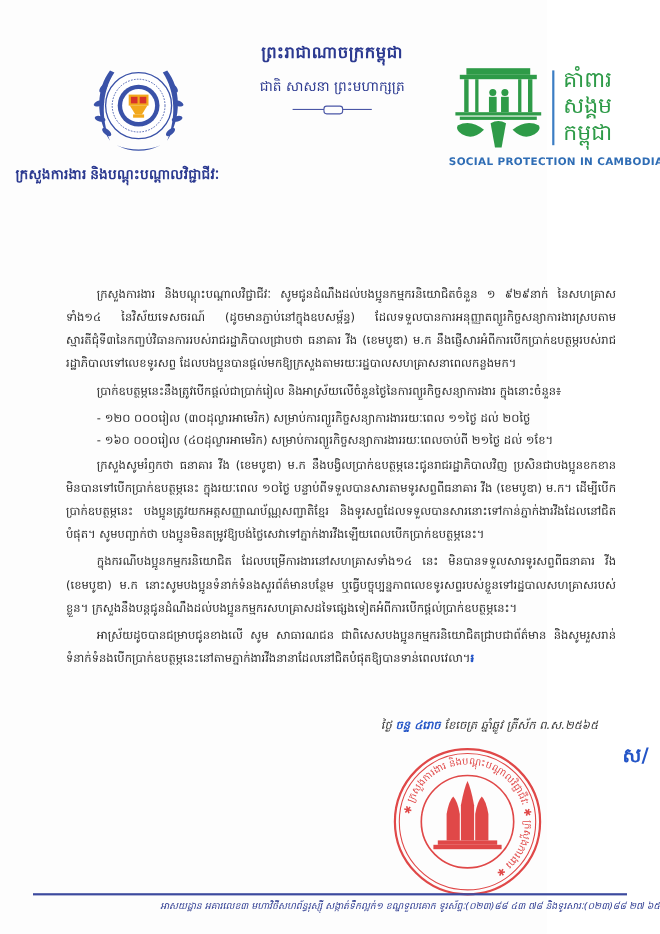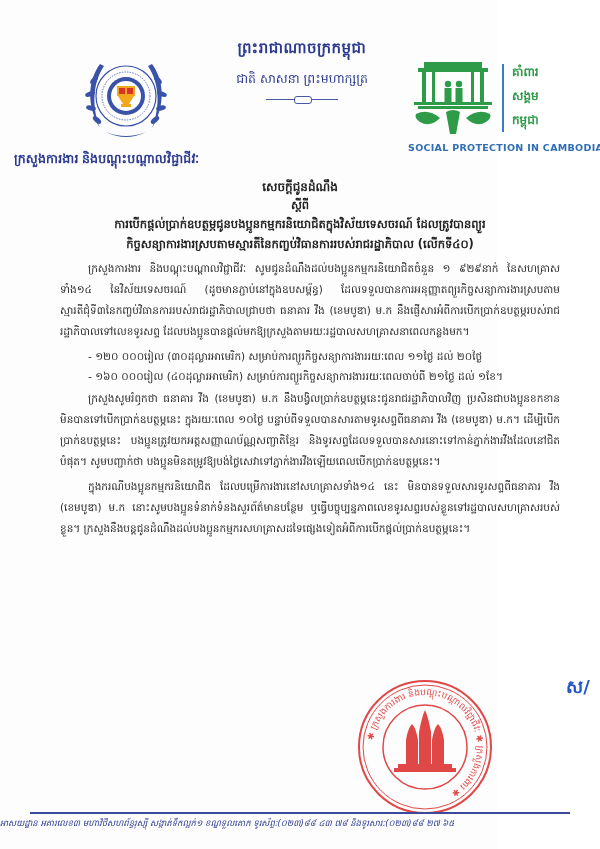--- a/index.html
+++ b/index.html
@@ -17,21 +17,21 @@
     .motto .ornament::after { content: ""; position: absolute; left: 28px; width: 16px; top: 0; height: 6px; border: 1px solid #4a56a6; border-radius: 3px; background: #fdfdfd; }
 
     
     .ministry-logo { position: absolute; left: 78px; top: 50px; width: 96px; height: 96px; }
     .ministry-label { position: absolute; left: 14px; top: 151px; font-size: 12.5px; font-weight: bold; color: #2b3990; letter-spacing: 0.2px; font-family: Liberation Serif, serif; }
 
     
     .sp-logo { position: absolute; left: 404px; top: 58px; width: 190px; height: 110px; }
     .sp-emblem { position: absolute; left: 6px; top: 0; width: 86px; height: 78px; }
     .sp-divider { position: absolute; left: 98px; top: 6px; width: 2px; height: 68px; background: #3b7dc4; }
-    .sp-khmer { position: absolute; left: 108px; top: 2px; width: 78px; color: #2e9b48; font-weight: bold; font-size: 12px; line-height: 24px; }
+    .sp-khmer { position: absolute; left: 108px; top: 2px; width: 78px; color: #2e9b48; font-weight: normal; font-size: 20px; line-height: 24px; }
     .sp-english { position: absolute; left: 4px; top: 84px; font-size: 9.5px; font-weight: bold; color: #2f6db5; letter-spacing: 0.3px; white-space: nowrap; }
 
     
     .title-block { position: absolute; left: 0; top: 178px; width: 600px; text-align: center; color: #222; }
     .title-block .notice { font-size: 12px; font-weight: bold; line-height: 18px; }
     .title-block .about { font-size: 11.5px; font-weight: bold; line-height: 18px; }
     .title-block .subject { font-size: 11.5px; font-weight: bold; line-height: 20px; padding: 0 30px; }
 
     
     .body { position: absolute; left: 60px; top: 258px; width: 500px; font-size: 10.5px; line-height: 21px; color: #2a2a2a; text-align: justify; }
@@ -46,21 +46,21 @@
 
     
     .seal { position: absolute; left: 356px; top: 678px; width: 138px; height: 138px; }
 
     
     .sig-mark { position: absolute; left: 566px; top: 675px; color: #2455c7; font-size: 18px; font-weight: bold; }
     .para-mark { color: #2455c7; font-weight: bold; }
 
     
     .footer-rule { position: absolute; left: 30px; top: 812px; width: 540px; height: 1.5px; background: #3c4a9e; }
-    .footer { position: absolute; left: 0; top: 818px; width: 600px; text-align: left; font-size: 8.5px; font-style: italic; color: #2b3990; }
+    .footer { position: absolute; left: 0; top: 818px; width: 600px; text-align: right; font-size: 8.5px; font-style: italic; color: #2b3990; }
   </style>
 </head>
 <body>
 
 <div class="page">
 
   <div class="ministry-logo">
     <svg width="96" height="96" viewBox="0 0 96 96">
 
       <g fill="#3a52a8">
@@ -122,38 +122,39 @@
     <div class="sp-khmer">
       <div>គាំពារ</div>
       <div>សង្គម</div>
       <div>កម្ពុជា</div>
     </div>
     <div class="sp-english">SOCIAL PROTECTION IN CAMBODIA</div>
   </div>
 
   <div class="ministry-label">ក្រសួងការងារ និងបណ្តុះបណ្តាលវិជ្ជាជីវៈ</div>
 
-  <div class="title-block">
-    <div class="notice">សេចក្តីជូនដំណឹង</div>
-    <div class="about">ស្តីពី</div>
-    <div class="subject">ការបើកផ្តល់ប្រាក់ឧបត្ថម្ភជូនបងប្អូនកម្មករនិយោជិតក្នុងវិស័យទេសចរណ៍ ដែលត្រូវបានព្យួរ</div>
-    <div class="subject">កិច្ចសន្យាការងារស្របតាមស្មារតីនៃកញ្ចប់វិធានការរបស់រាជរដ្ឋាភិបាល (លើកទី៤០)</div>
-  </div>
 
   <div class="body">
     <p>ក្រសួងការងារ និងបណ្តុះបណ្តាលវិជ្ជាជីវៈ សូមជូនដំណឹងដល់បងប្អូនកម្មករនិយោជិតចំនួន ១ ៩២៩នាក់ នៃសហគ្រាសទាំង១៤ នៃវិស័យទេសចរណ៍ (ដូចមានភ្ជាប់នៅក្នុងឧបសម្ព័ន្ធ) ដែលទទួលបានការអនុញ្ញាតព្យួរកិច្ចសន្យាការងារស្របតាមស្មារតីជុំទី៣នៃកញ្ចប់វិធានការរបស់រាជរដ្ឋាភិបាលជ្រាបថា ធនាគារ វីង (ខេមបូឌា) ម.ក នឹងផ្ញើសារអំពីការបើកប្រាក់ឧបត្ថម្ភរបស់រាជរដ្ឋាភិបាលទៅលេខទូរសព្ទ ដែលបងប្អូនបានផ្តល់មកឱ្យក្រសួងតាមរយៈរដ្ឋបាលសហគ្រាសនាពេលកន្លងមក។</p>
+    <p>ប្រាក់ឧបត្ថម្ភនេះនឹងត្រូវបើកផ្តល់ជាប្រាក់រៀល និងអាស្រ័យលើចំនួនថ្ងៃនៃការព្យួរកិច្ចសន្យាការងារ ក្នុងនោះចំនួន៖</p>
     <ul>
       <li>១២០ ០០០រៀល (៣០ដុល្លារអាមេរិក) សម្រាប់ការព្យួរកិច្ចសន្យាការងាររយៈពេល ១១ថ្ងៃ ដល់ ២០ថ្ងៃ</li>
       <li>១៦០ ០០០រៀល (៤០ដុល្លារអាមេរិក) សម្រាប់ការព្យួរកិច្ចសន្យាការងាររយៈពេលចាប់ពី ២១ថ្ងៃ ដល់ ១ខែ។</li>
     </ul>
     <p>ក្រសួងសូមរំឭកថា ធនាគារ វីង (ខេមបូឌា) ម.ក នឹងបង្វិលប្រាក់ឧបត្ថម្ភនេះជូនរាជរដ្ឋាភិបាលវិញ ប្រសិនជាបងប្អូនខកខាន មិនបានទៅបើកប្រាក់ឧបត្ថម្ភនេះ ក្នុងរយៈពេល ១០ថ្ងៃ បន្ទាប់ពីទទួលបានសារតាមទូរសព្ទពីធនាគារ វីង (ខេមបូឌា) ម.ក។ ដើម្បីបើកប្រាក់ឧបត្ថម្ភនេះ បងប្អូនត្រូវយកអត្តសញ្ញាណប័ណ្ណសញ្ជាតិខ្មែរ និងទូរសព្ទដែលទទួលបានសារនោះទៅកាន់ភ្នាក់ងារវីងដែលនៅជិតបំផុត។ សូមបញ្ជាក់ថា បងប្អូនមិនតម្រូវឱ្យបង់ថ្លៃសេវាទៅភ្នាក់ងារវីងឡើយពេលបើកប្រាក់ឧបត្ថម្ភនេះ។</p>
     <p>ក្នុងករណីបងប្អូនកម្មករនិយោជិត ដែលបម្រើការងារនៅសហគ្រាសទាំង១៤ នេះ មិនបានទទួលសារទូរសព្ទពីធនាគារ វីង (ខេមបូឌា) ម.ក នោះសូមបងប្អូនទំនាក់ទំនងសួរព័ត៌មានបន្ថែម ឬធ្វើបច្ចុប្បន្នភាពលេខទូរសព្ទរបស់ខ្លួនទៅរដ្ឋបាលសហគ្រាសរបស់ខ្លួន។ ក្រសួងនឹងបន្តជូនដំណឹងដល់បងប្អូនកម្មករសហគ្រាសដទៃផ្សេងទៀតអំពីការបើកផ្តល់ប្រាក់ឧបត្ថម្ភនេះ។</p>
+    <p><span>អាស្រ័យដូចបានជម្រាបជូនខាងលើ សូម សាធារណជន ជាពិសេសបងប្អូនកម្មករនិយោជិតជ្រាបជាព័ត៌មាន និងសូមរួសរាន់ទំនាក់ទំនងបើកប្រាក់ឧបត្ថម្ភនេះនៅតាមភ្នាក់ងារវីងនានាដែលនៅជិតបំផុតឱ្យបានទាន់ពេលវេលា។</span><span class="para-mark">៛</span></p>
   </div>
 
   <div class="date-block">
+    <div>
+      <span>ថ្ងៃ</span>
+      <span class="handwritten">ចន្ទ ៤រោច</span>
+      <span>ខែចេត្រ ឆ្នាំឆ្លូវ ត្រីស័ក ព.ស.២៥៦៥</span>
+    </div>
   </div>
 
   <div class="sig-mark">ស/</div>
 
   <div class="seal">
     <svg width="138" height="138" viewBox="0 0 138 138">
       <circle cx="69" cy="69" r="66" fill="none" stroke="#e04848" stroke-width="2"></circle>
       <circle cx="69" cy="69" r="62" fill="none" stroke="#e04848" stroke-width="1"></circle>
       <circle cx="69" cy="69" r="42" fill="none" stroke="#e04848" stroke-width="1.5"></circle>
       <path id="sealRing" d="M69 69 m-52 0 a52 52 0 1 1 104 0 a52 52 0 1 1 -104 0" fill="none"></path>

